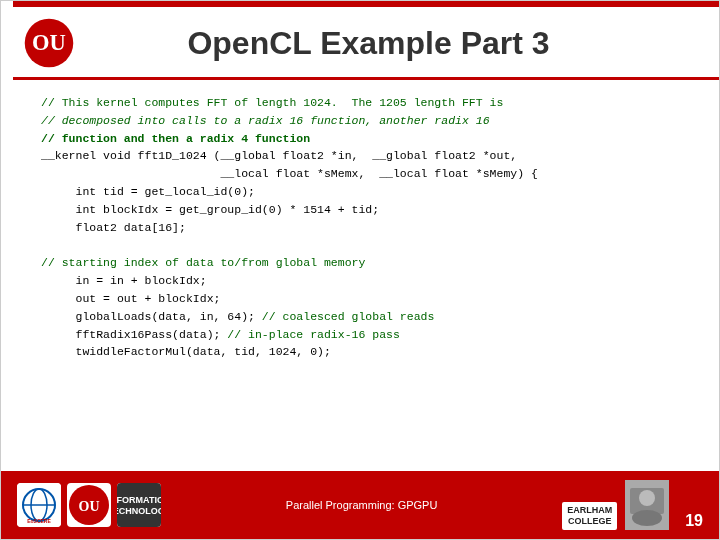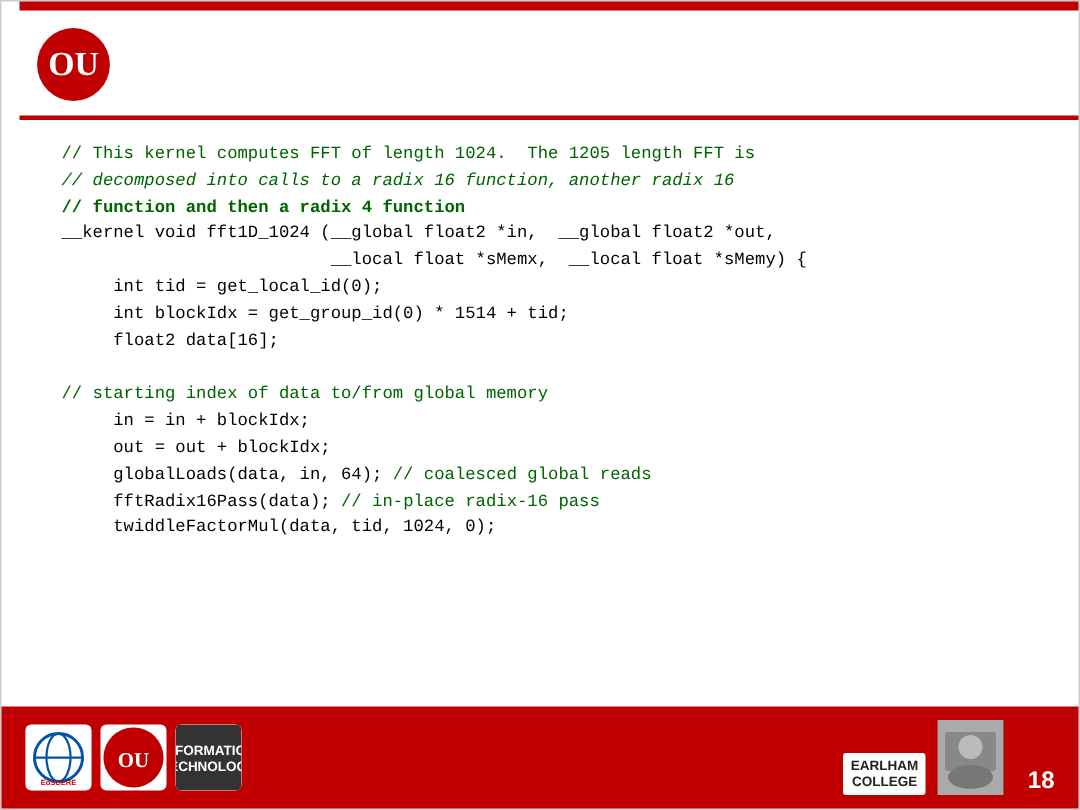--- a/index.html
+++ b/index.html
@@ -148,20 +148,21 @@
 <div class="slide">
   <div class="top-bar"></div>
 
   <div class="header">
 
     <svg class="logo-ou" viewBox="0 0 60 60">
       <circle cx="30" cy="30" r="28" fill="#c00000"></circle>
       <text x="30" y="38" text-anchor="middle" fill="white" font-size="26" font-weight="bold" font-family="serif">OU</text>
     </svg>
 
+    <div class="title">OpenCL Example Part 3</div>
   </div>
 
   <div class="content">
     <div class="code-block"><span style="color:#006400;">// This kernel computes FFT of length 1024.  The 1205 length FFT is</span>
 <span style="color:#006400;font-style:italic;">// decomposed into calls to a radix 16 function, another radix 16</span>
 <span style="color:#006400;font-weight:bold;">// function and then a radix 4 function</span>
 <span>__kernel void fft1D_1024 (__global float2 *in,  __global float2 *out,</span>
 <span>                          __local float *sMemx,  __local float *sMemy) {</span>
 <span>     int tid = get_local_id(0);</span>
 <span>     int blockIdx = get_group_id(0) * 1514 + tid;</span>
@@ -199,32 +200,33 @@
       <div class="footer-logo-box">
         <svg viewBox="0 0 44 44" width="44" height="44">
           <rect width="44" height="44" fill="#333" rx="2"></rect>
           <text x="22" y="20" text-anchor="middle" fill="white" font-size="9" font-weight="bold">INFORMATION</text>
           <text x="22" y="31" text-anchor="middle" fill="white" font-size="9" font-weight="bold">TECHNOLOGY</text>
         </svg>
       </div>
     </div>
 
     <div class="footer-center">
+      <div>Parallel Programming: GPGPU</div>
     </div>
 
     <div class="footer-right">
       <div class="earlham-box">
         <div style="font-size:9px; font-weight:bold; color:#222; line-height:1.2;">EARLHAM<br>COLLEGE</div>
       </div>
 
       <div class="footer-photo">
         <svg viewBox="0 0 44 50" width="44" height="50">
           <rect width="44" height="50" fill="#aaa"></rect>
           <rect x="5" y="8" width="34" height="26" rx="2" fill="#888"></rect>
           <ellipse cx="22" cy="38" rx="15" ry="8" fill="#777"></ellipse>
           <circle cx="22" cy="18" r="8" fill="#bbb"></circle>
         </svg>
       </div>
 
-      <div class="page-number">18</div>
+      <div class="page-number">19</div>
     </div>
   </div>
 </div>
 
 </body></html>

